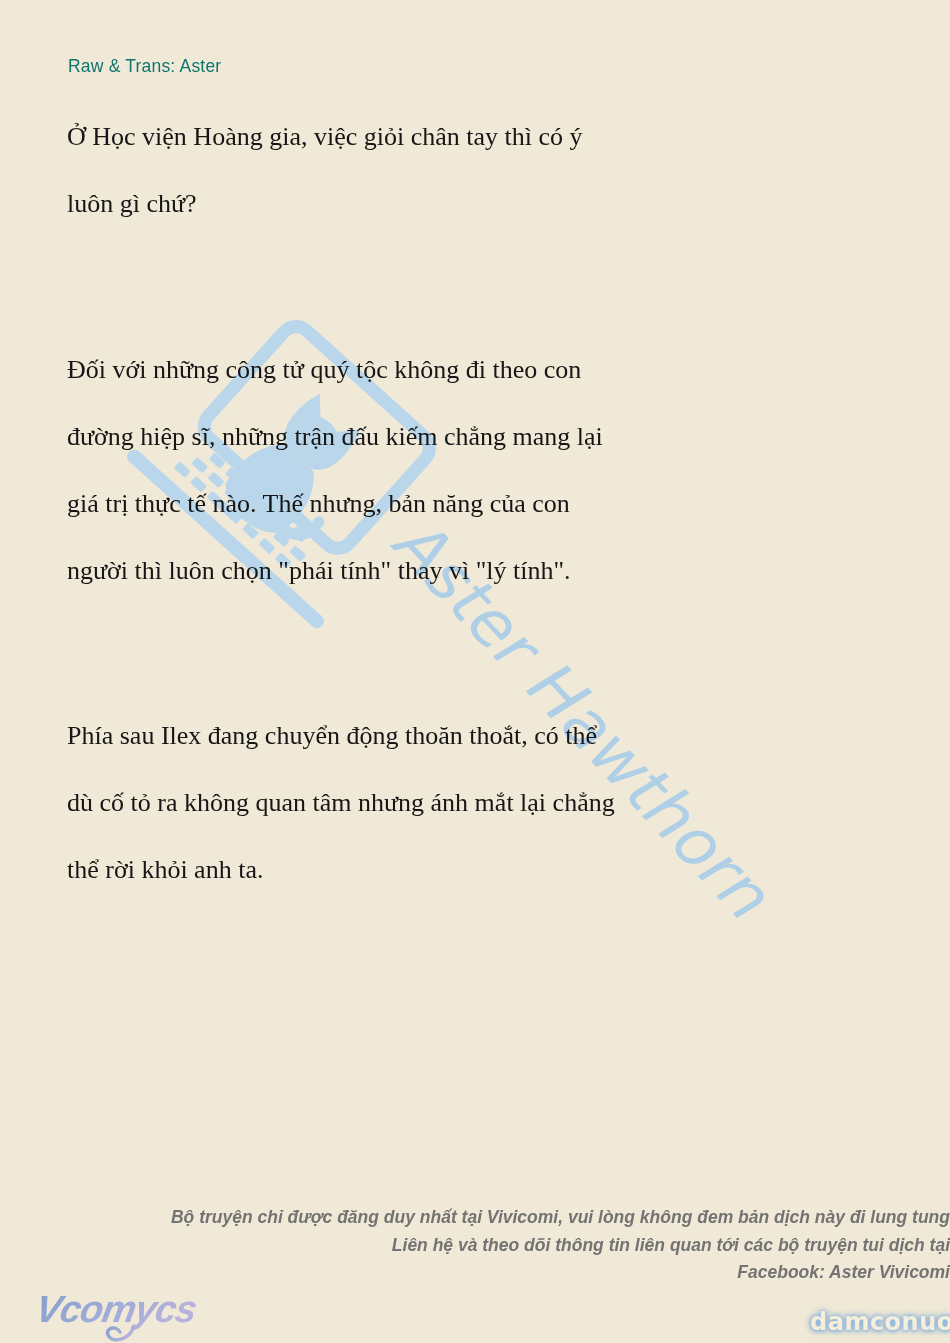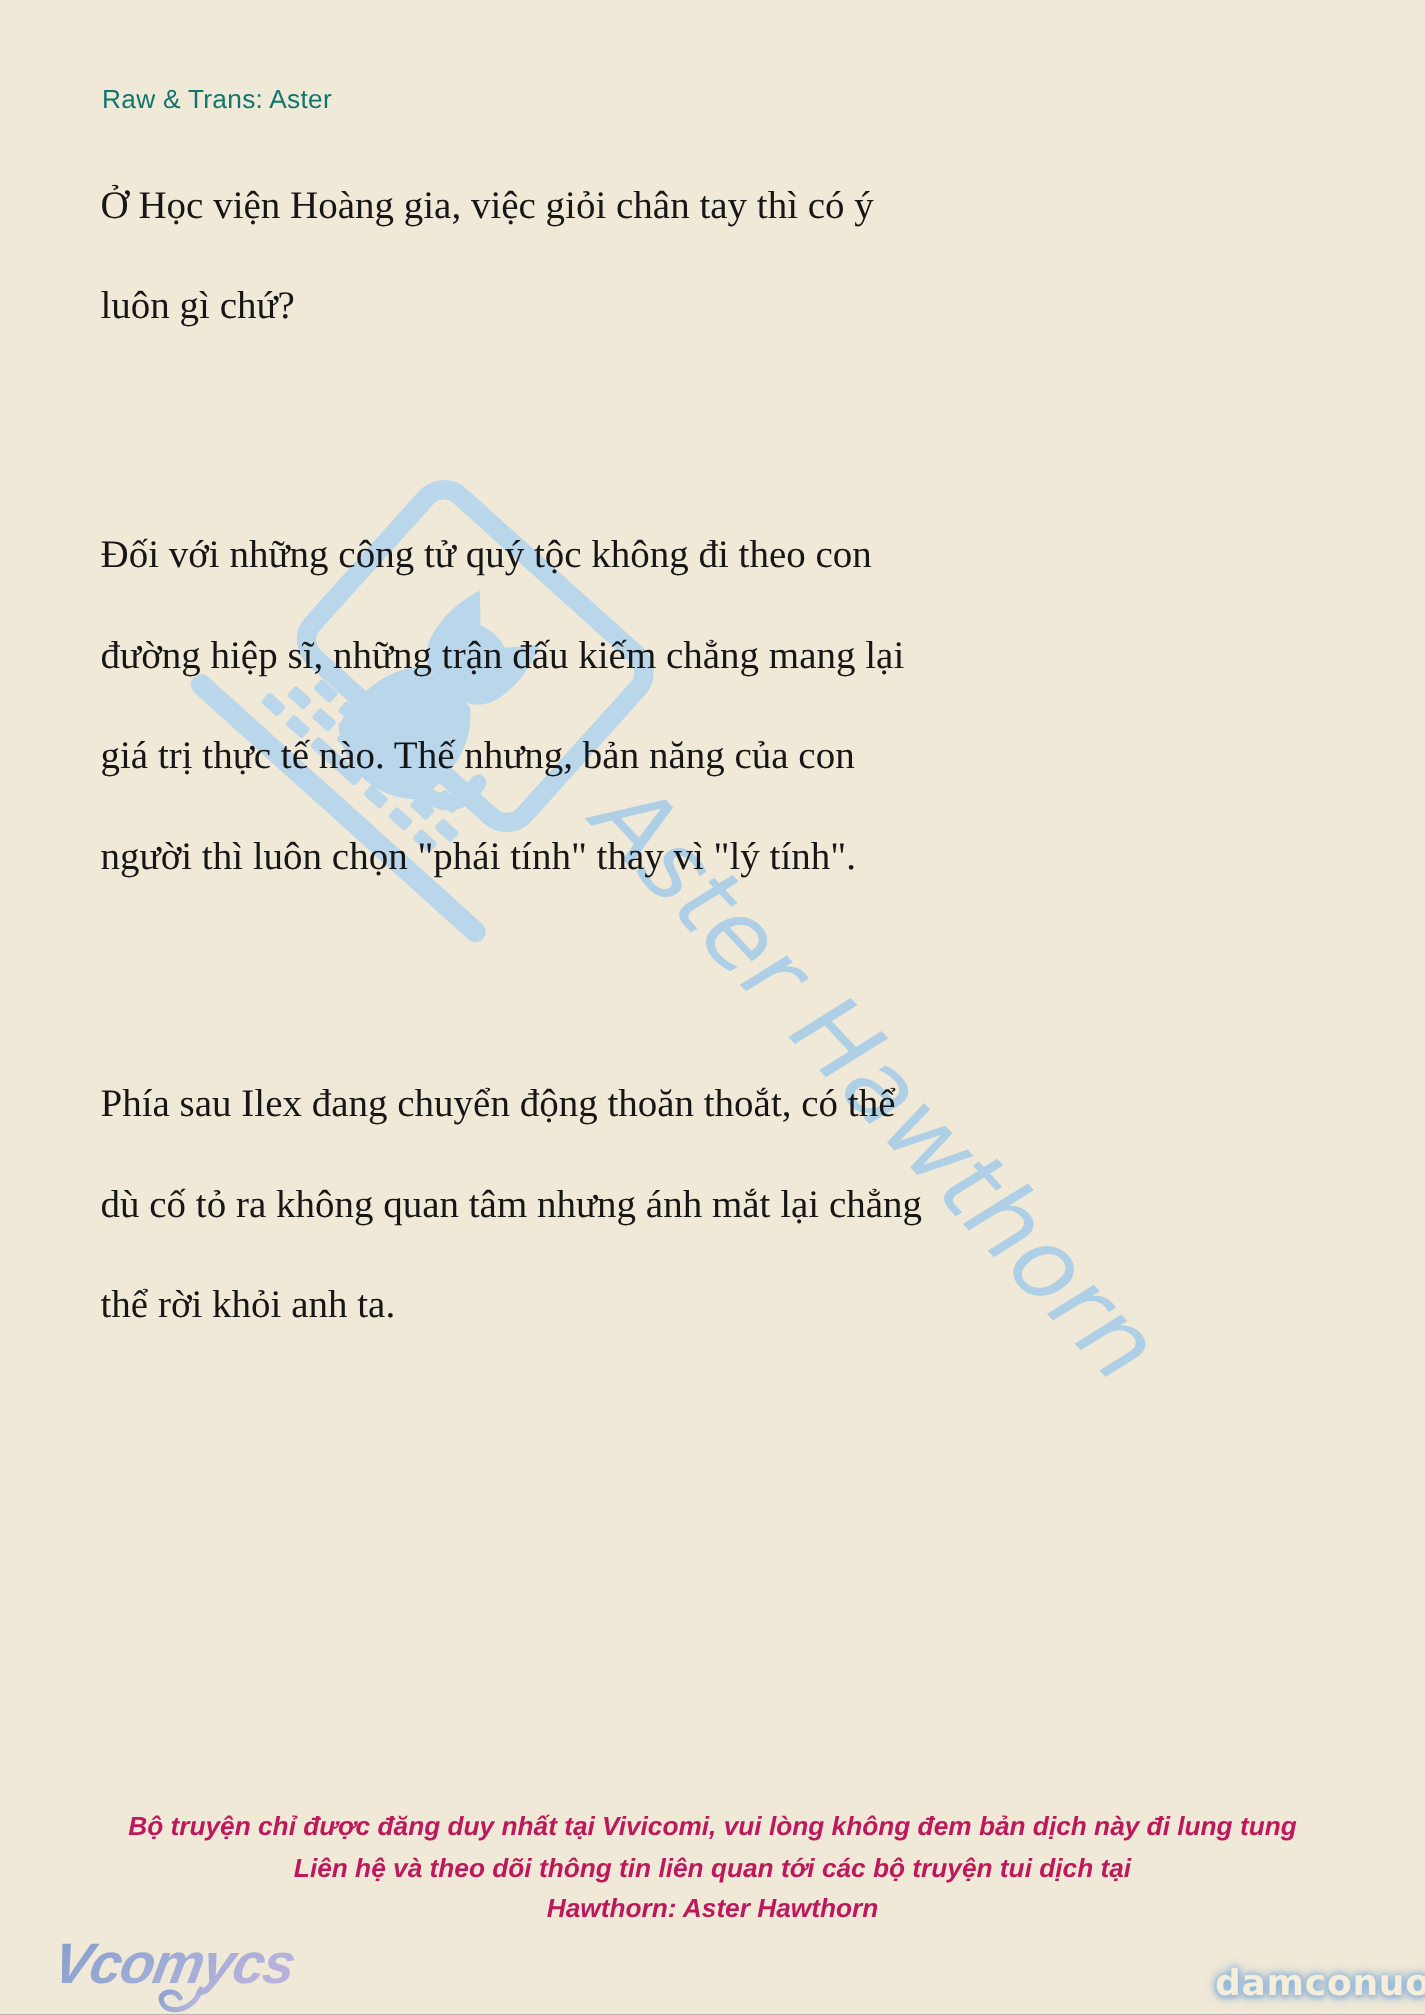--- a/index.html
+++ b/index.html
@@ -26,24 +26,24 @@
   .para{position:absolute;left:0;right:0;}
   .para .line{
     font-size:26px;line-height:67px;white-space:nowrap;
     color:#161616;
   }
   .p1{top:103px;}
   .p2{top:336px;}
   .p3{top:702px;}
   .footer-notice{
     position:absolute;left:0;right:0;top:1204px;
-    text-align:center;
+    text-align:right;
     font-family:"Liberation Sans", sans-serif;
     font-weight:bold;font-style:italic;
-    color:#be185d;
+    color:#737373;
   }
   .footer-notice .line{font-size:17.5px;line-height:27.5px;white-space:nowrap;}
   .vcomycs{position:absolute;left:26px;top:1276px;}
   .damconuong{
     position:absolute;left:810px;top:1308px;
     font-family:"DejaVu Sans", sans-serif;
     font-weight:bold;font-size:24px;letter-spacing:.5px;
     color:#f4eedb;
     text-shadow:0 0 2px #a6c6e0, 0 0 5px #8fb4d8, 0 0 9px #86add4, 0 1px 4px #8fb4d8;
     white-space:nowrap;
@@ -111,21 +111,21 @@
     <div class="para p3">
         <div class="line">Phía sau Ilex đang chuyển động thoăn thoắt, có thể</div>
         <div class="line">dù cố tỏ ra không quan tâm nhưng ánh mắt lại chẳng</div>
         <div class="line">thể rời khỏi anh ta.</div>
       </div>
   </div>
 
   <div class="footer-notice">
       <div class="line">Bộ truyện chỉ được đăng duy nhất tại Vivicomi, vui lòng không đem bản dịch này đi lung tung</div>
       <div class="line">Liên hệ và theo dõi thông tin liên quan tới các bộ truyện tui dịch tại</div>
-      <div class="line">Hawthorn: Aster Hawthorn</div>
+      <div class="line">Facebook: Aster Vivicomi</div>
     </div>
 
   <svg class="vcomycs" width="230" height="72" viewBox="0 0 230 72" xmlns="http://www.w3.org/2000/svg">
     <defs>
       <linearGradient id="vcg" x1="0" y1="0" x2="1" y2="0.35">
         <stop offset="0" stop-color="#7d98cd"></stop>
         <stop offset="0.55" stop-color="#97a7d6"></stop>
         <stop offset="1" stop-color="#b3aedd"></stop>
       </linearGradient>
     </defs>

